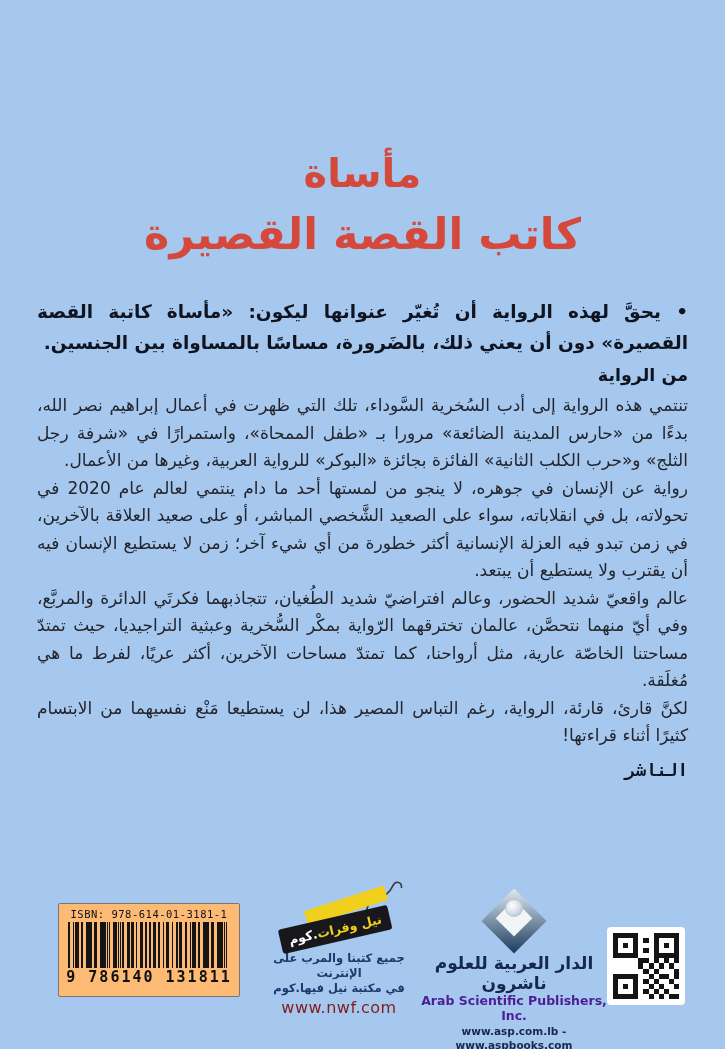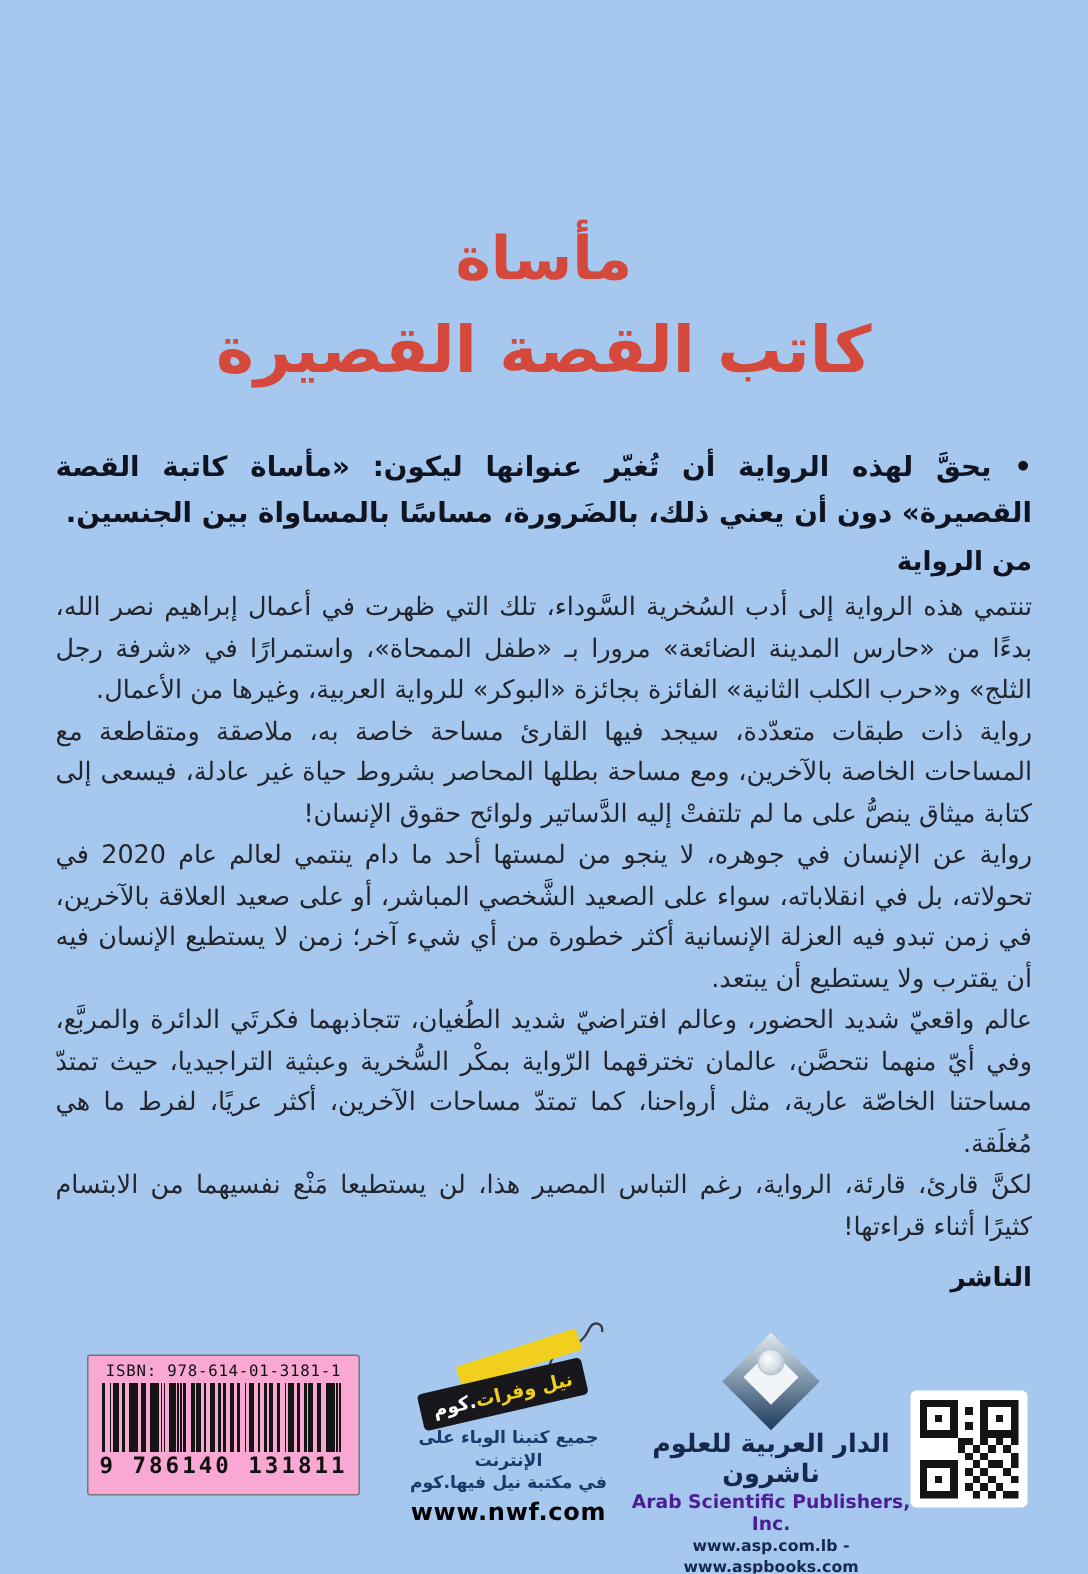--- a/index.html
+++ b/index.html
@@ -21,25 +21,25 @@
   .ar-title .l1{font-size:40px;line-height:62px;}
   .ar-title .l2{font-size:43px;line-height:60px;}
 
   
   .blurb{position:absolute;top:280px;right:37px;left:37px;direction:rtl;color:#23252d;}
   .intro{font-weight:bold;color:#0f1420;font-size:18.5px;line-height:31px;
     text-align:justify;text-align-last:right;margin:16px 0 4px;}
   .sec-head{font-weight:bold;color:#0f1420;font-size:17.5px;line-height:26px;margin:0 0 4px;}
   .blurb p.body{font-size:17px;line-height:27.5px;margin:0;
     text-align:justify;text-align-last:right;}
-  .publisher-label{font-weight:bold;color:#0f1420;font-size:17.5px;margin-top:10px;}
+  .publisher-label{font-weight:bold;color:#0f1420;font-size:17.5px;margin-top:10px;font-family:Liberation Mono, monospace;}
 
   
   .barcode-box{position:absolute;left:58px;top:903px;width:182px;height:94px;
-    background:#f9a8d4;border:1px solid #777;border-radius:2px;
+    background:#fdba74;border:1px solid #777;border-radius:2px;
     box-sizing:border-box;padding:4px 6px 2px;text-align:center;}
   .isbn-line{font-family:"DejaVu Sans Mono","Liberation Mono",monospace;
     font-size:10.5px;letter-spacing:0.5px;color:#101010;white-space:nowrap;}
   .bars{height:46px;margin:2px 3px 0;
     background-image:
       repeating-linear-gradient(90deg,#151515 0 2px,transparent 2px 5px,#151515 5px 6px,transparent 6px 9px),
       repeating-linear-gradient(90deg,#151515 0 1px,transparent 1px 7px,#151515 7px 10px,transparent 10px 13px);}
   .bar-digits{font-family:"DejaVu Sans Mono","Liberation Mono",monospace;
     font-weight:bold;font-size:15px;letter-spacing:2px;color:#101010;white-space:nowrap;}
 
@@ -48,21 +48,21 @@
   .nwf-tag{position:relative;width:130px;height:54px;margin:0 auto;transform:rotate(-13deg);}
   .tag-top{position:absolute;top:3px;left:34px;width:84px;height:15px;
     background:#f0d01c;border-radius:2px;transform:rotate(-5deg);}
   .tag-body{position:absolute;top:19px;left:4px;width:112px;height:25px;
     background:#17171c;border-radius:3px;display:flex;align-items:center;
     justify-content:center;direction:rtl;}
   .tag-main{color:#f0d01c;font-weight:bold;font-size:12.5px;}
   .tag-suffix{color:#ffffff;font-weight:bold;font-size:12.5px;}
   .tag-string{position:absolute;top:-4px;right:-8px;}
   .nwf-line{color:#1a3a6b;font-size:11.5px;font-weight:bold;line-height:15px;direction:rtl;}
-  .nwf-url{color:#000000;font-weight:bold;font-size:16px;letter-spacing:0.5px;margin-top:2px;}
+  .nwf-url{color:#7f1d1d;font-weight:normal;font-size:16px;letter-spacing:0.5px;margin-top:2px;}
 
   
   .asp{position:absolute;left:412px;top:893px;width:204px;text-align:center;}
   .asp-diamond{position:relative;width:56px;height:56px;margin:0 auto 4px;}
   .d-outer{position:absolute;inset:5px;transform:rotate(45deg);
     background:linear-gradient(135deg,#e3e9ee 0%,#8ea3b6 40%,#1c3a5c 100%);}
   .d-inner{position:absolute;inset:15px;transform:rotate(45deg) translate(-2px,-2px);
     background:#f2f5f7;}
   .d-globe{position:absolute;top:6px;left:50%;transform:translateX(-50%);
     width:18px;height:18px;border-radius:50%;
@@ -85,21 +85,20 @@
 
   <div class="ar-title">
     <div class="l1">مأساة</div>
     <div class="l2">كاتب القصة القصيرة</div>
   </div>
 
   <div class="blurb">
     <p class="intro">• يحقَّ لهذه الرواية أن تُغيّر عنوانها ليكون: «مأساة كاتبة القصة القصيرة» دون أن يعني ذلك، بالضَرورة، مساسًا بالمساواة بين الجنسين.</p>
     <p class="sec-head">من الرواية</p>
     <p class="body">تنتمي هذه الرواية إلى أدب السُخرية السَّوداء، تلك التي ظهرت في أعمال إبراهيم نصر الله، بدءًا من «حارس المدينة الضائعة» مرورا بـ «طفل الممحاة»، واستمرارًا في «شرفة رجل الثلج» و«حرب الكلب الثانية» الفائزة بجائزة «البوكر» للرواية العربية، وغيرها من الأعمال.</p>
-    <p class="body">رواية ذات طبقات متعدّدة، سيجد فيها القارئ مساحة خاصة به، ملاصقة ومتقاطعة مع المساحات الخاصة بالآخرين، ومع مساحة بطلها المحاصر بشروط حياة غير عادلة، فيسعى إلى كتابة ميثاق ينصُّ على ما لم تلتفتْ إليه الدَّساتير ولوائح حقوق الإنسان!</p>
     <p class="body">رواية عن الإنسان في جوهره، لا ينجو من لمستها أحد ما دام ينتمي لعالم عام 2020 في تحولاته، بل في انقلاباته، سواء على الصعيد الشَّخصي المباشر، أو على صعيد العلاقة بالآخرين، في زمن تبدو فيه العزلة الإنسانية أكثر خطورة من أي شيء آخر؛ زمن لا يستطيع الإنسان فيه أن يقترب ولا يستطيع أن يبتعد.</p>
     <p class="body">عالم واقعيّ شديد الحضور، وعالم افتراضيّ شديد الطُغيان، تتجاذبهما فكرتَي الدائرة والمربَّع، وفي أيّ منهما نتحصَّن، عالمان تخترقهما الرّواية بمكْر السُّخرية وعبثية التراجيديا، حيث تمتدّ مساحتنا الخاصّة عارية، مثل أرواحنا، كما تمتدّ مساحات الآخرين، أكثر عريًا، لفرط ما هي مُغلَقة.</p>
     <p class="body">لكنَّ قارئ، قارئة، الرواية، رغم التباس المصير هذا، لن يستطيعا مَنْع نفسيهما من الابتسام كثيرًا أثناء قراءتها!</p>
     <p class="publisher-label">الناشر</p>
   </div>
 
   <div class="barcode-box">
     <div class="isbn-line">ISBN: 978-614-01-3181-1</div>
     <div class="bars"></div>
     <div class="bar-digits">9 786140 131811</div>
@@ -109,21 +108,21 @@
     <div class="nwf-tag">
       <svg class="tag-string" width="46" height="30" viewBox="0 0 46 30">
         <path d="M2,26 C10,6 22,22 34,6 C38,1 44,4 42,10" fill="none" stroke="#3a3a42" stroke-width="1.6"></path>
       </svg>
       <div class="tag-top"></div>
       <div class="tag-body">
         <span class="tag-main">نيل وفرات</span>
         <span class="tag-suffix">.كوم</span>
       </div>
     </div>
-    <div class="nwf-line">جميع كتبنا الوباء على الإنترنت</div>
+    <div class="nwf-line">جميع كتبنا والمرب على الإنترنت</div>
     <div class="nwf-line">في مكتبة نيل فيها.كوم</div>
     <div class="nwf-url">www.nwf.com</div>
   </div>
 
   <div class="asp">
     <div class="asp-diamond">
       <div class="d-outer"></div>
       <div class="d-inner"></div>
       <div class="d-globe"></div>
     </div>

